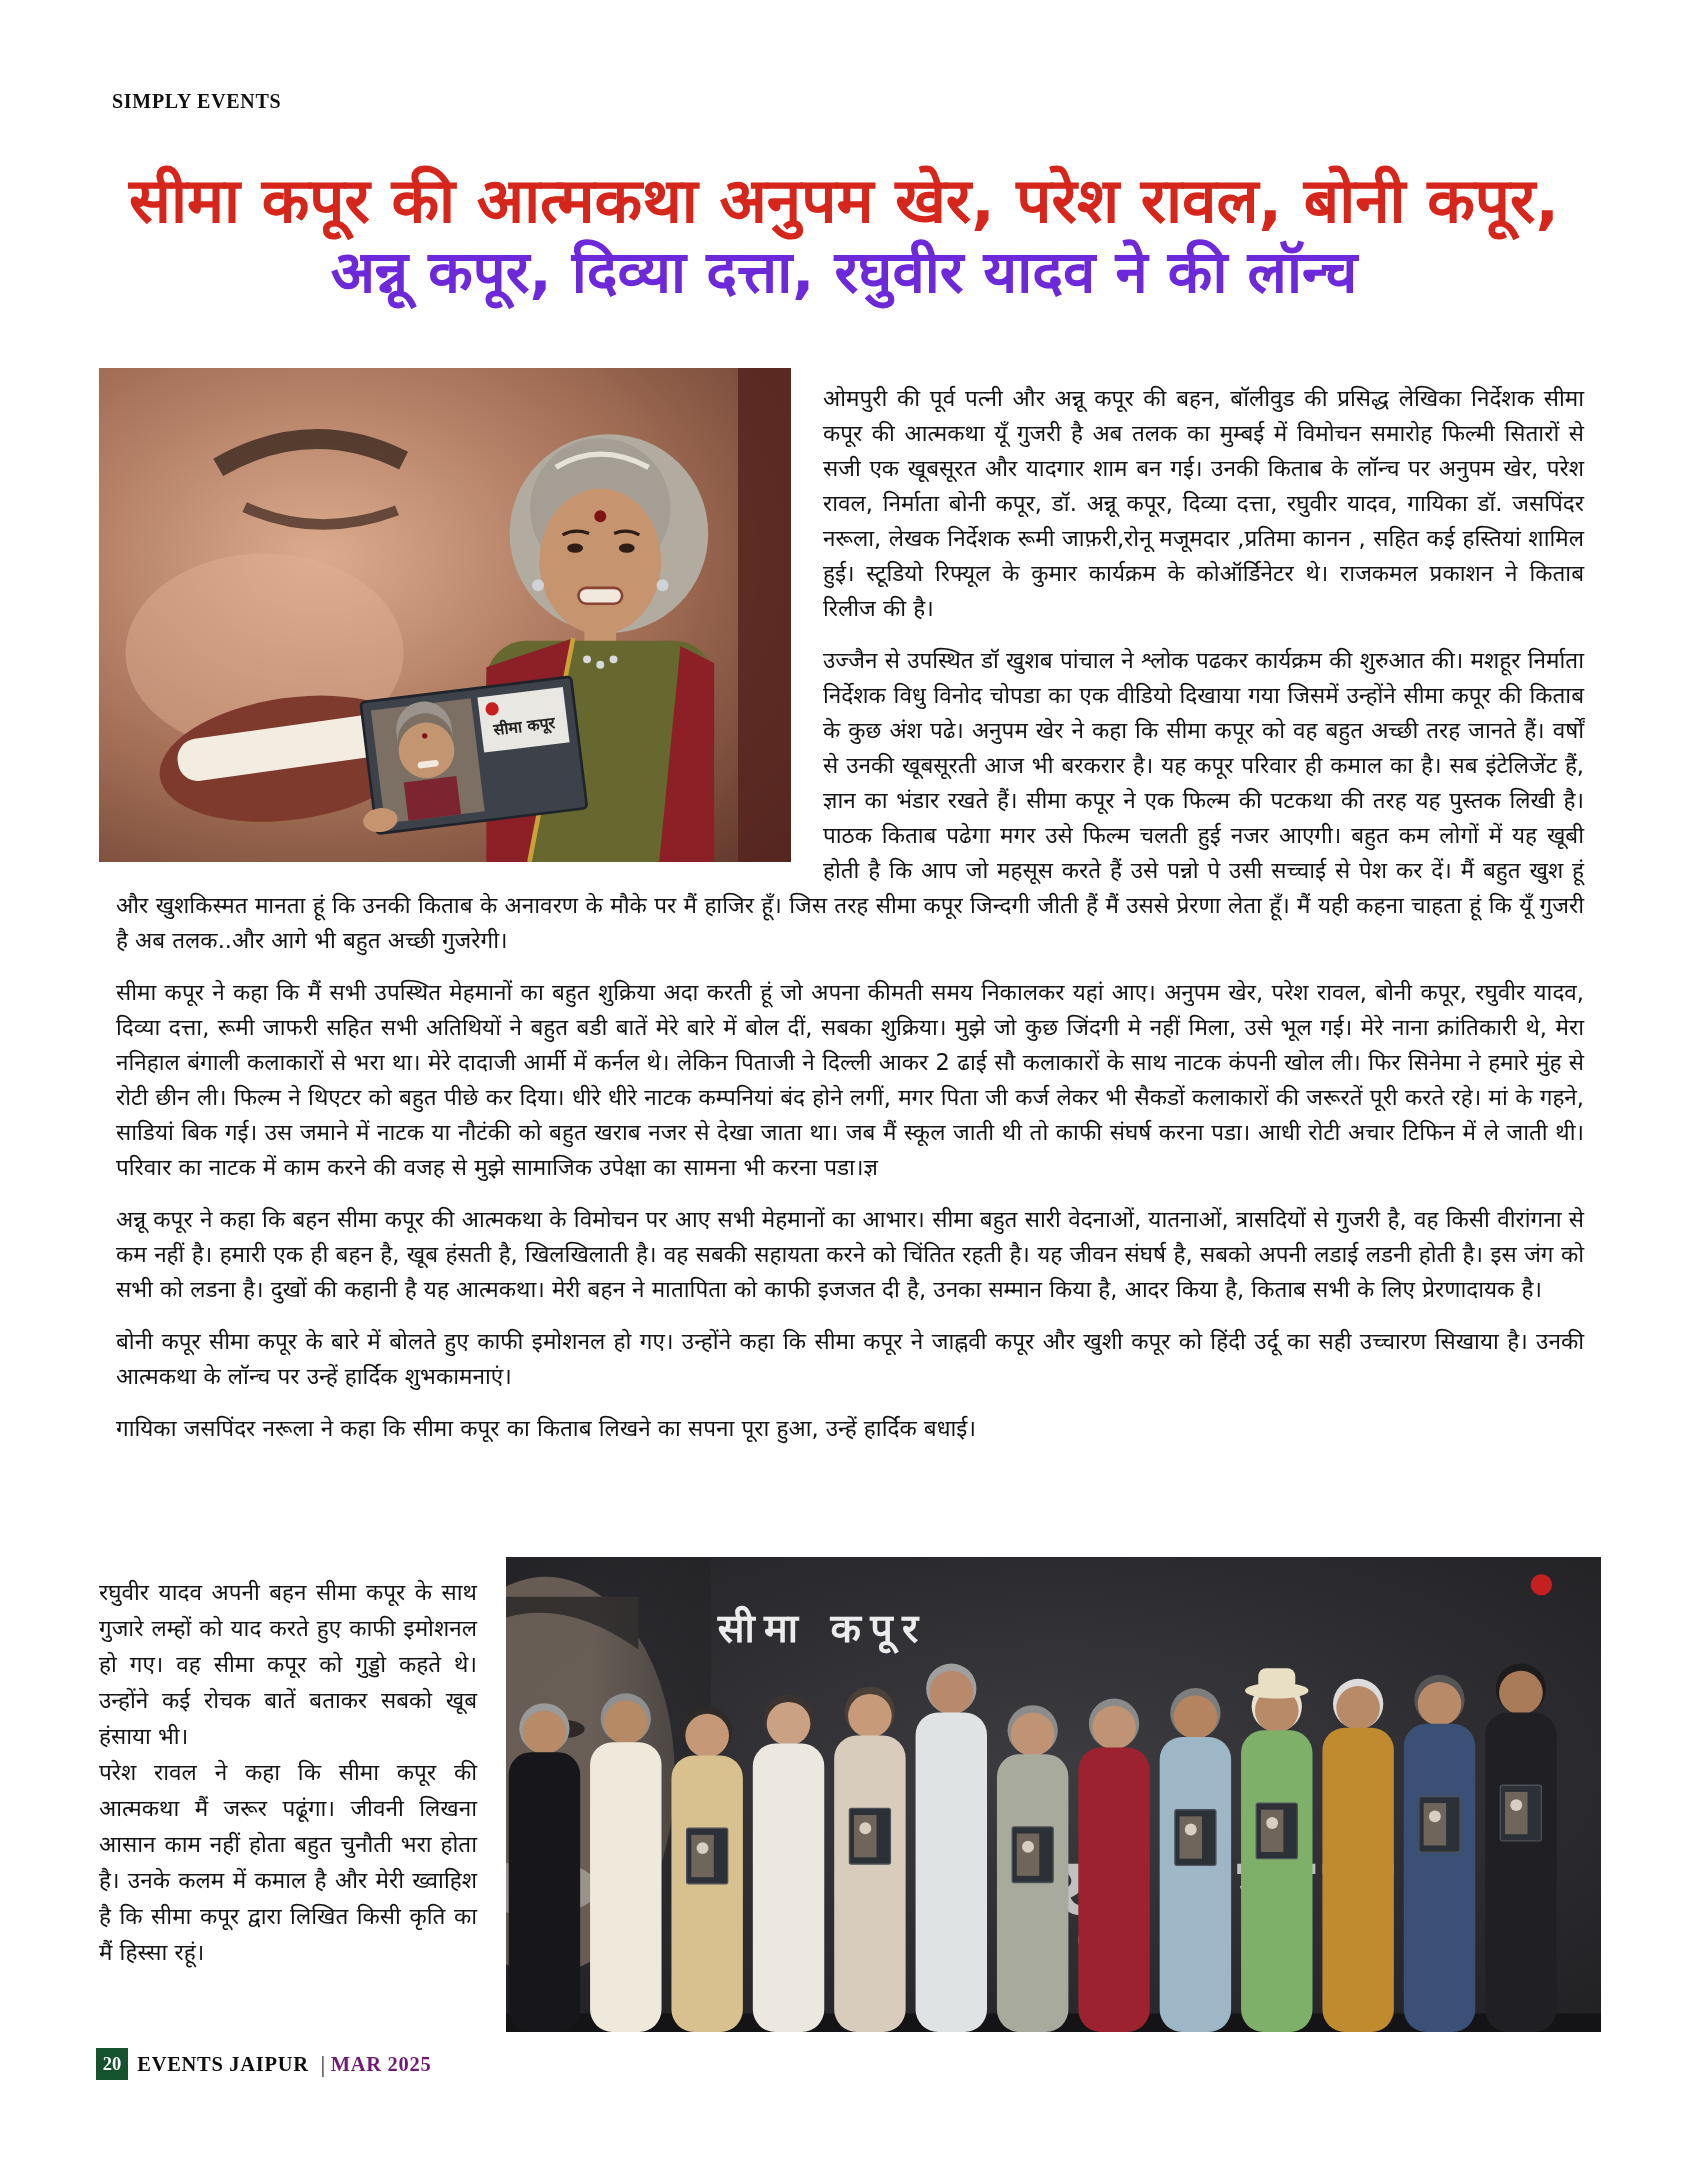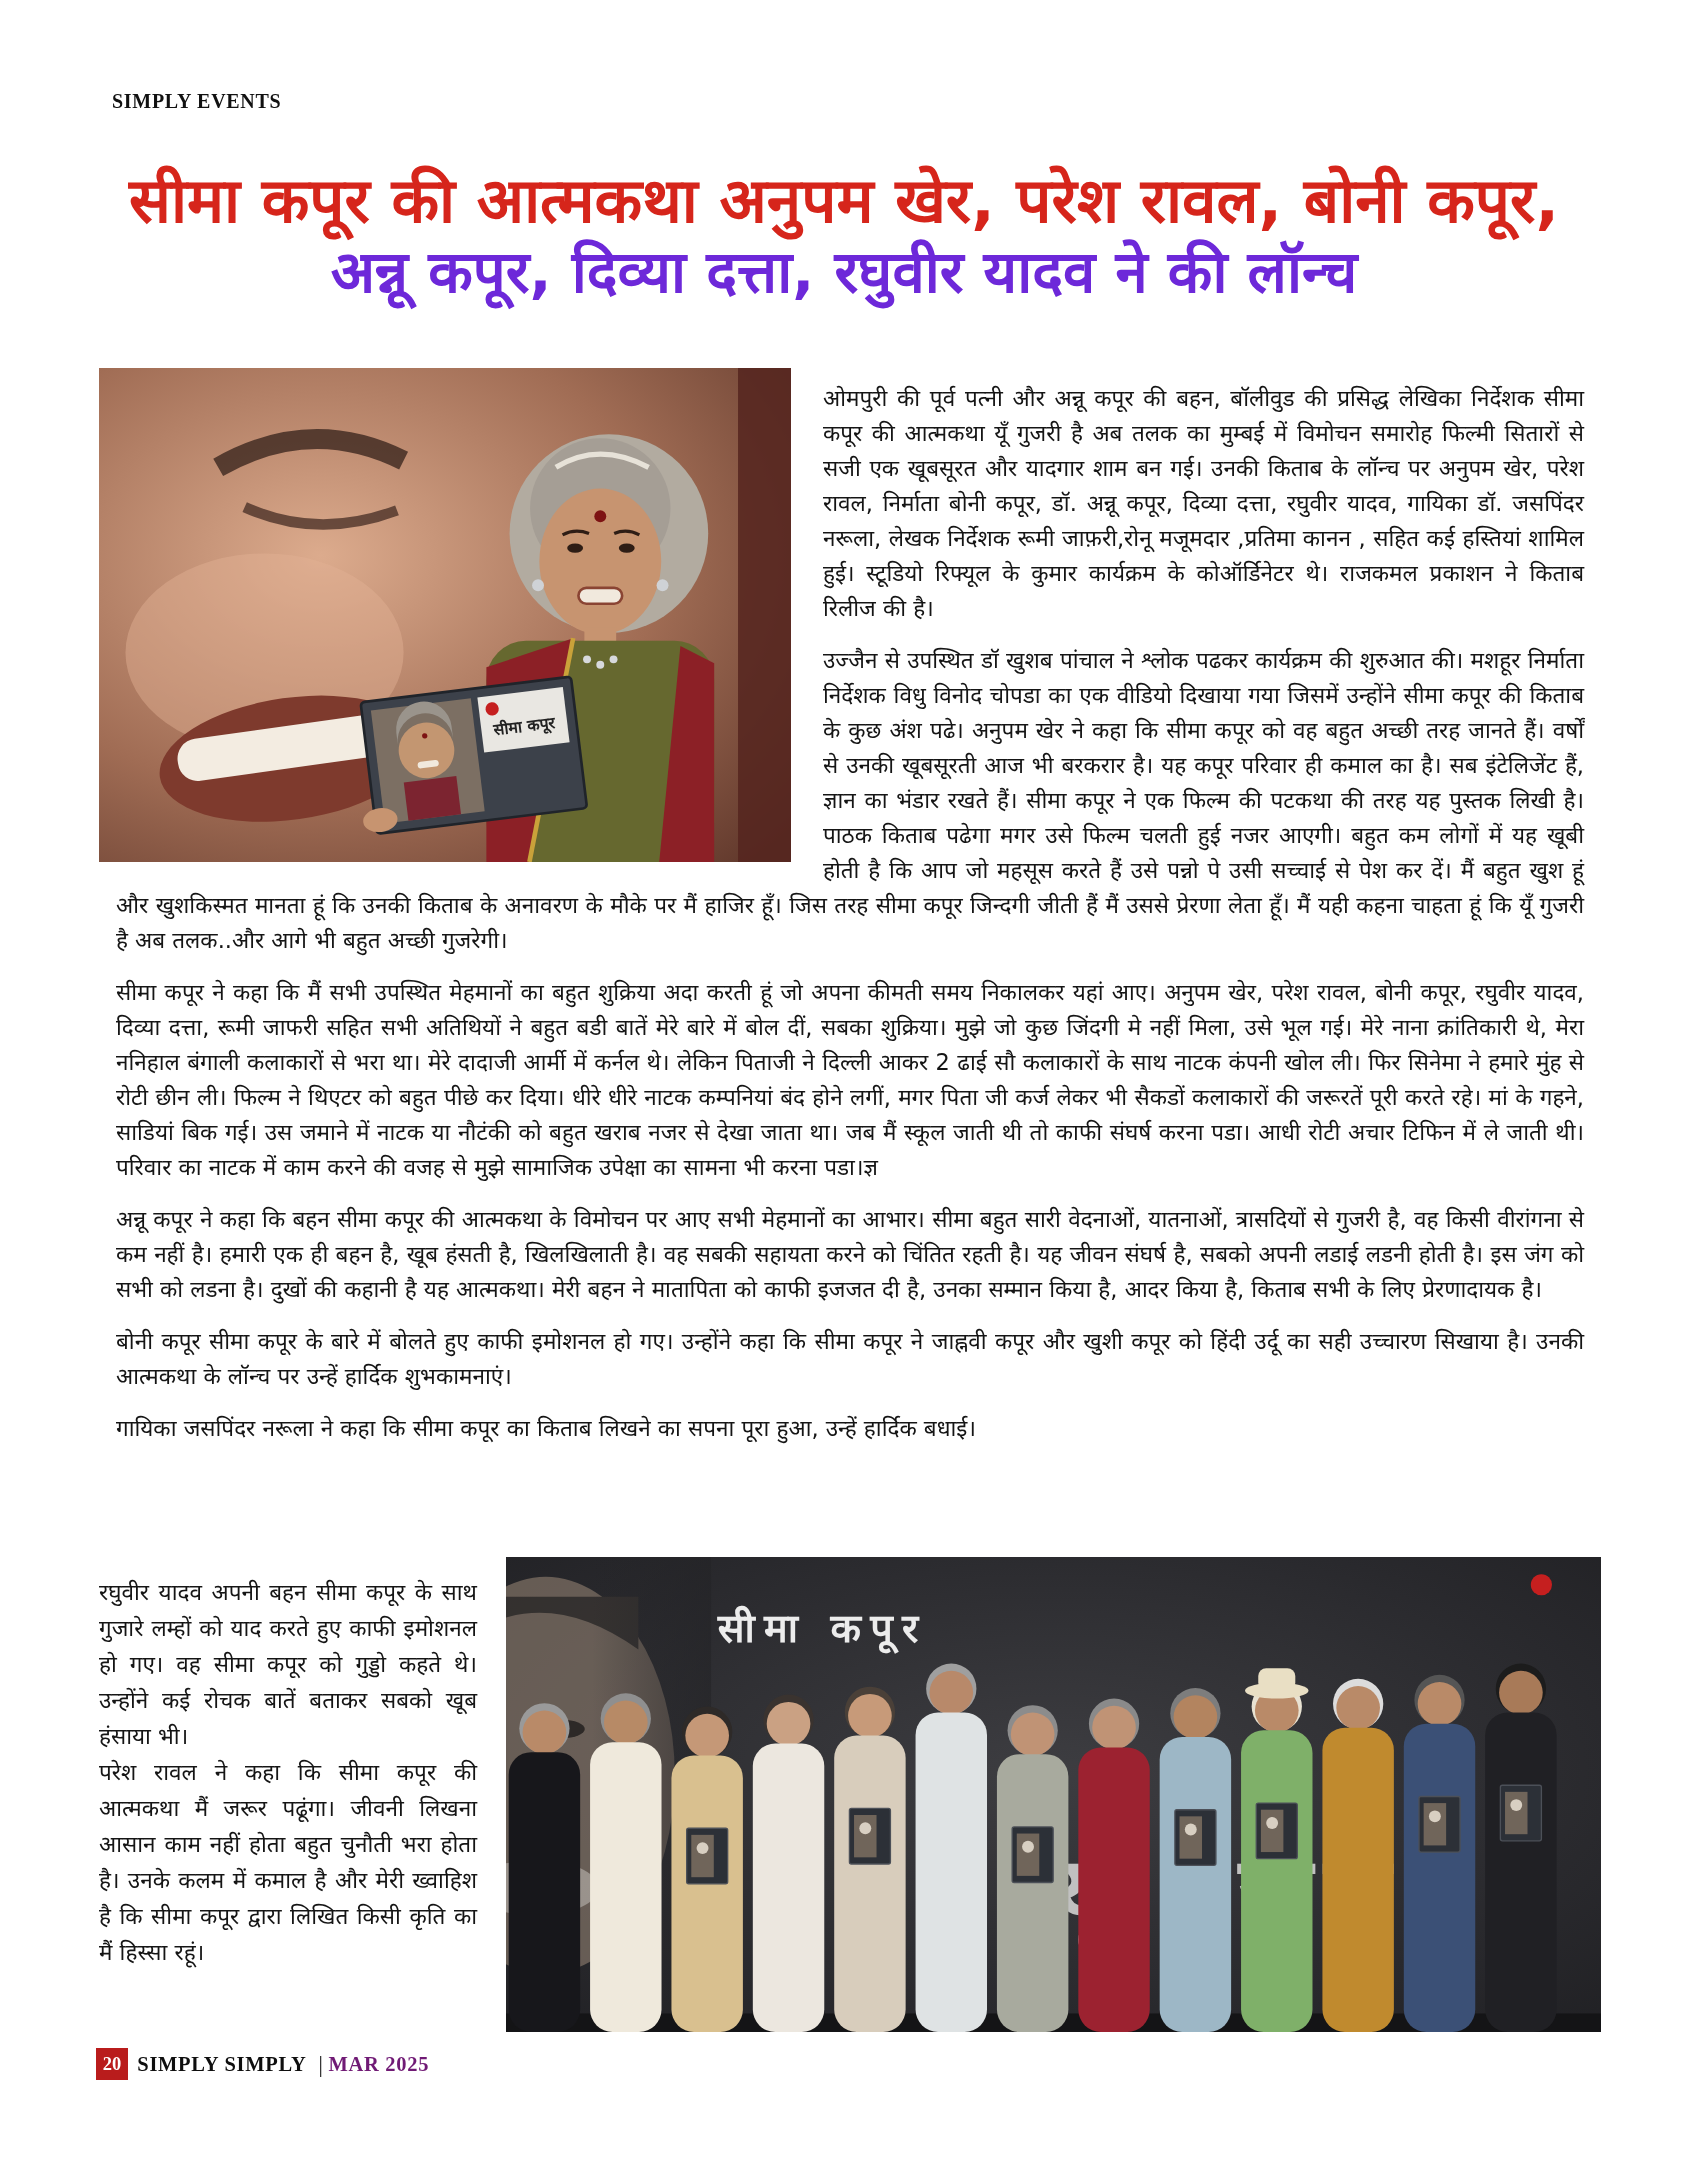--- a/index.html
+++ b/index.html
@@ -32,21 +32,21 @@
     float:right;width:1095px;height:475px;margin:0 0 8px 29px;
     overflow:hidden;background:#232326;
   }
   .photo-event svg{display:block;}
 
   .footer{
     position:absolute;left:96px;top:2048px;display:flex;align-items:center;gap:9.3px;
     font-family:"Liberation Serif",serif;
   }
   .page-num{
-    width:32px;height:32px;background:#b91c1c;color:#ffffff;
+    width:32px;height:32px;background:#14532d;color:#ffffff;
     display:flex;align-items:center;justify-content:center;
     font-size:18.5px;font-weight:700;
   }
   .mag{font-size:20.5px;font-weight:700;color:#0e0e0e;letter-spacing:0.7px;}
   .sep{font-size:24px;font-weight:400;color:#2a2a2a;margin:0 -4px 0 2.6px;}
   .issue{font-size:20.5px;font-weight:700;color:#701a75;letter-spacing:0.7px;}
 </style>
 </head>
 <body>
 
@@ -246,17 +246,17 @@
           </g>
         </g>
     </svg>
   </figure>
   <p class="first">रघुवीर यादव अपनी बहन सीमा कपूर के साथ गुजारे लम्हों को याद करते हुए काफी इमोशनल हो गए। वह सीमा कपूर को गुड्डो कहते थे। उन्होंने कई रोचक बातें बताकर सबको खूब हंसाया भी।</p>
   <p>परेश रावल ने कहा कि सीमा कपूर की आत्मकथा मैं जरूर पढूंगा। जीवनी लिखना आसान काम नहीं होता बहुत चुनौती भरा होता है। उनके कलम में कमाल है और मेरी ख्वाहिश है कि सीमा कपूर द्वारा लिखित किसी कृति का मैं हिस्सा रहूं।</p>
 </div>
 
 <div class="footer">
   <span class="page-num">20</span>
-  <span class="mag">SIMPLY SIMPLY</span>
+  <span class="mag">EVENTS JAIPUR</span>
   <span class="sep">|</span>
   <span class="issue">MAR 2025</span>
 </div>
 
 
 </body></html>

